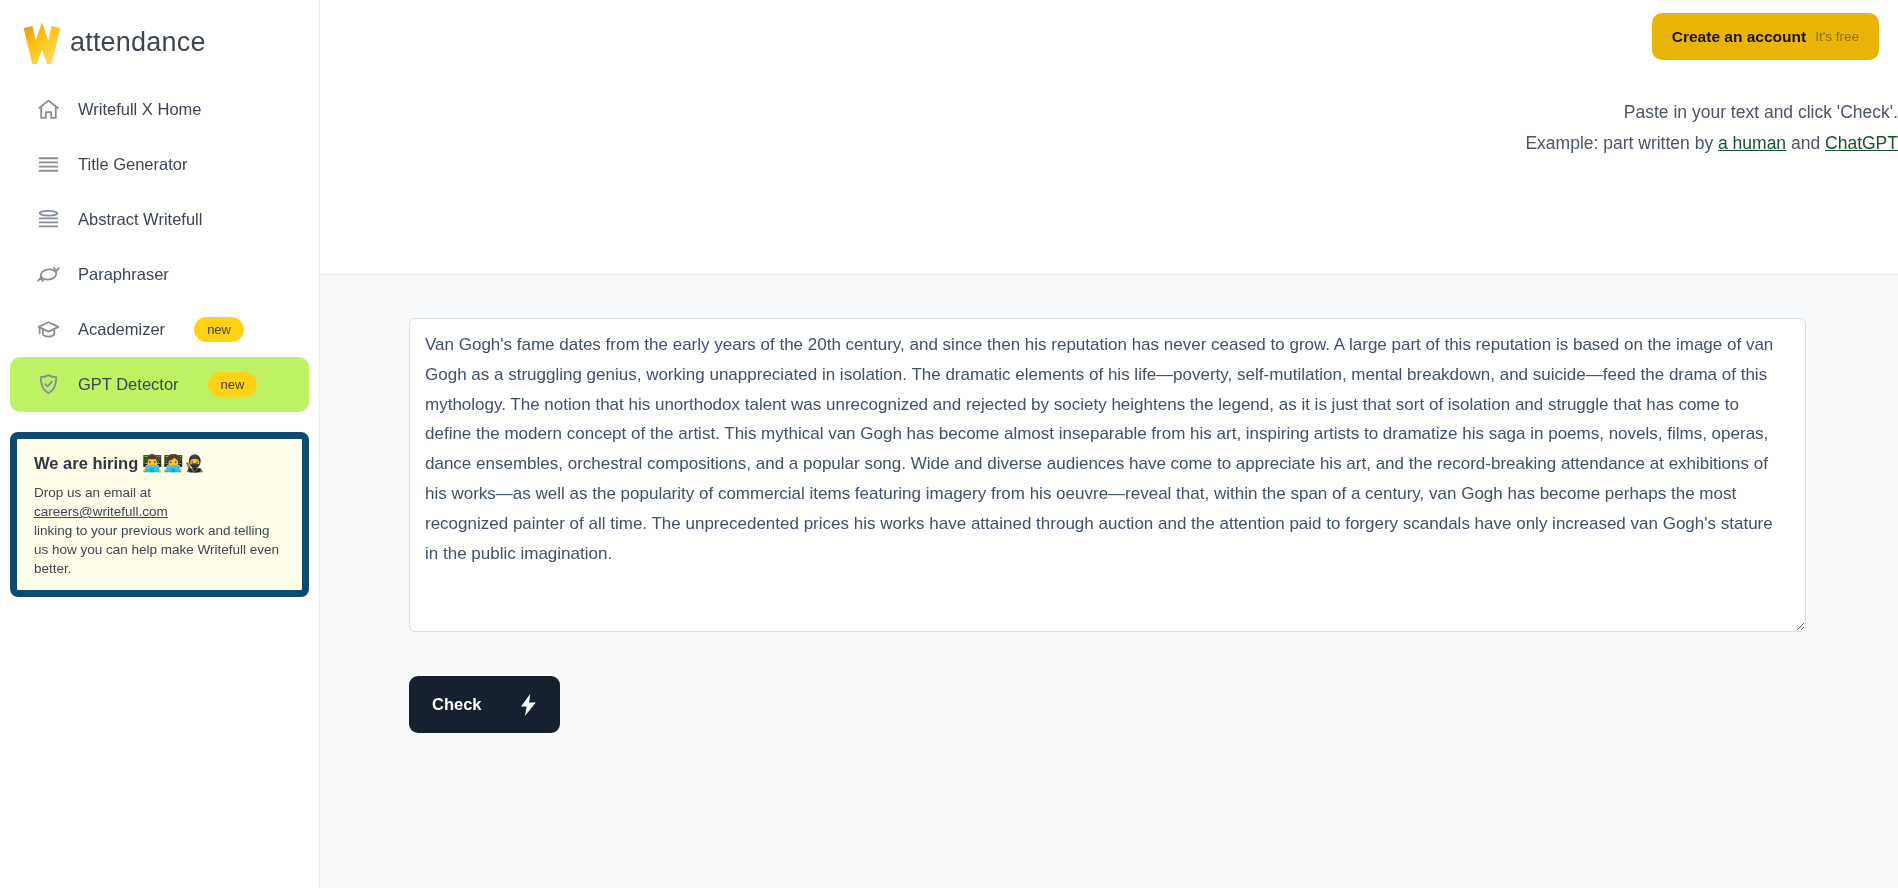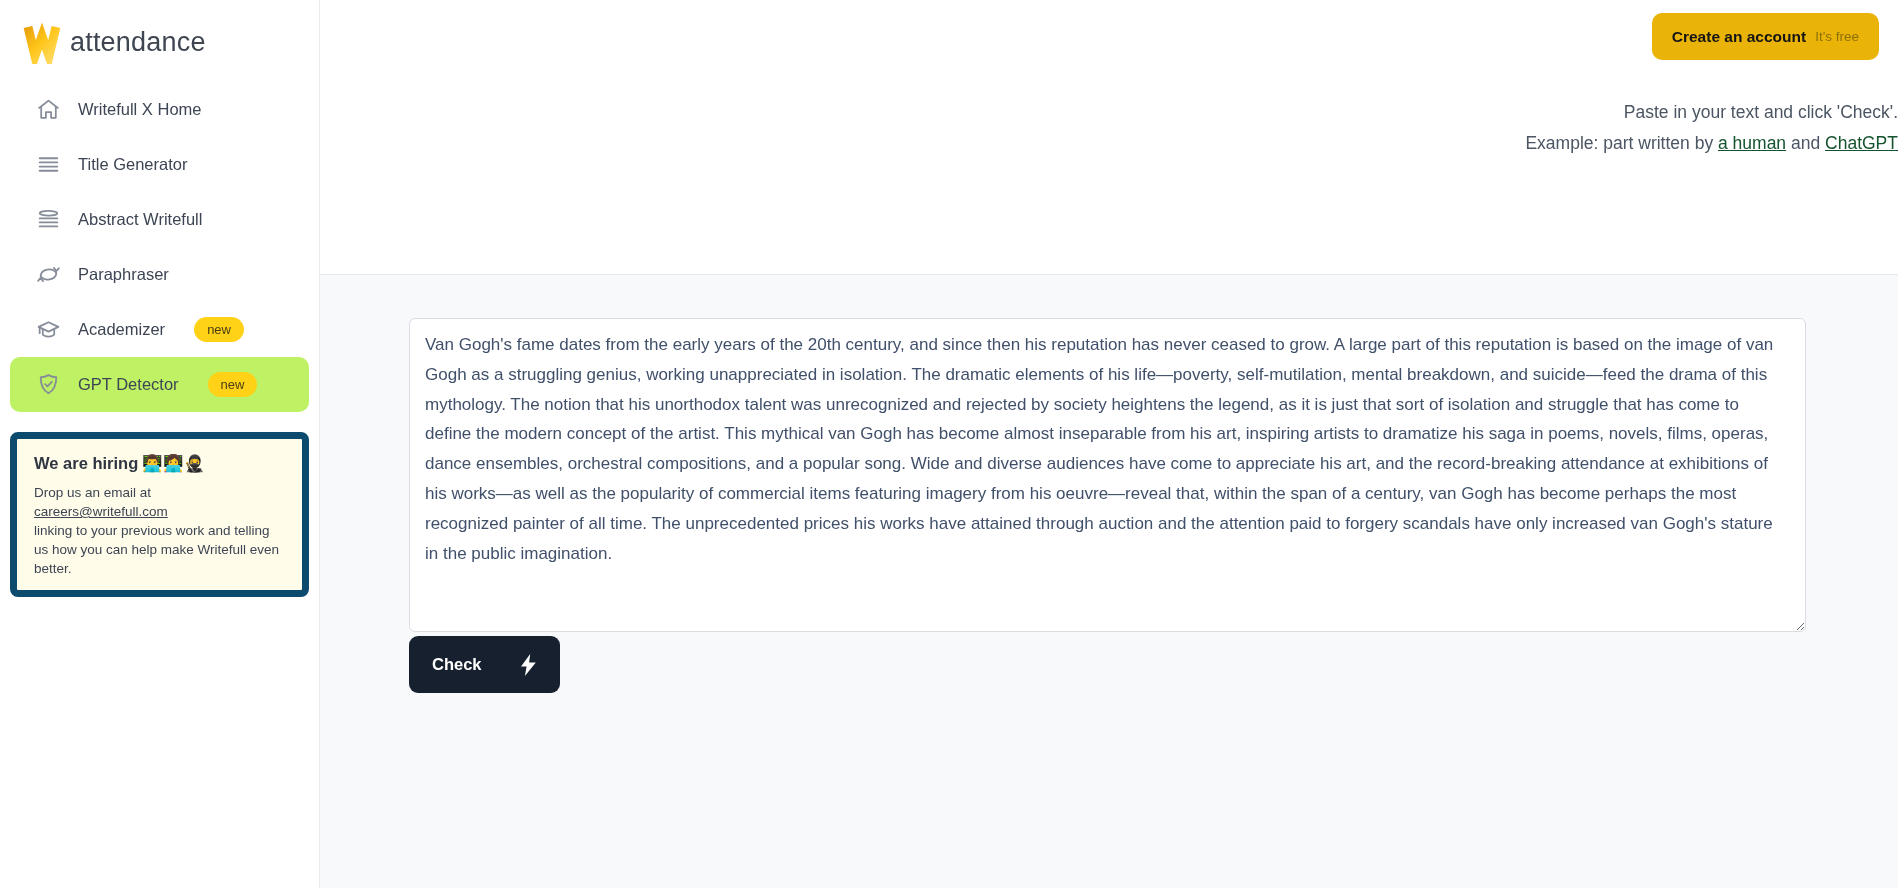--- a/index.html
+++ b/index.html
@@ -28,21 +28,21 @@
   .main { flex:1; display:flex; flex-direction:column; height:100%; }
   .main-header { position:relative; height:275px; background:#ffffff; border-bottom:1px solid #e8eaed; }
   .cta-btn { position:absolute; top:13px; right:19px; background:#eab308; border:none; border-radius:10px; height:47px; padding:0 20px; display:flex; align-items:center; gap:9px; cursor:pointer; }
   .cta-main { font-size:15.5px; font-weight:700; color:#151515; }
   .cta-sub { font-size:13.5px; color:rgba(62,55,10,0.55); }
   .instructions { margin-top:97px; text-align:right; font-size:17.5px; color:#4b5563; line-height:31px; }
   .instructions a { color:#14532d; text-decoration:underline; cursor:pointer; }
 
   .work-area { flex:1; background:#f8f9fb; padding:43px 92px 0 89px; }
   .text-input { width:1397px; height:314px; background:#ffffff; border:1px solid #d9dce1; border-radius:6px; padding:11px 16px 12px 15px; font-family:"Liberation Sans", sans-serif; font-size:17px; line-height:29.8px; color:#41506a; resize:both; outline:none; }
-  .check-btn { width:151px; height:57px; background:#17202f; border:none; border-radius:9px; display:flex; align-items:center; justify-content:space-between; padding:0 23px; cursor:pointer; }
+  .check-btn { margin-top:40px; width:151px; height:57px; background:#17202f; border:none; border-radius:9px; display:flex; align-items:center; justify-content:space-between; padding:0 23px; cursor:pointer; }
   .check-label { color:#ffffff; font-size:16.5px; font-weight:700; }
   .bolt { width:17px; height:22px; }
 </style>
 </head>
 <body>
 
 <div class="app">
 
   <aside class="sidebar">
     <div class="logo-row">

